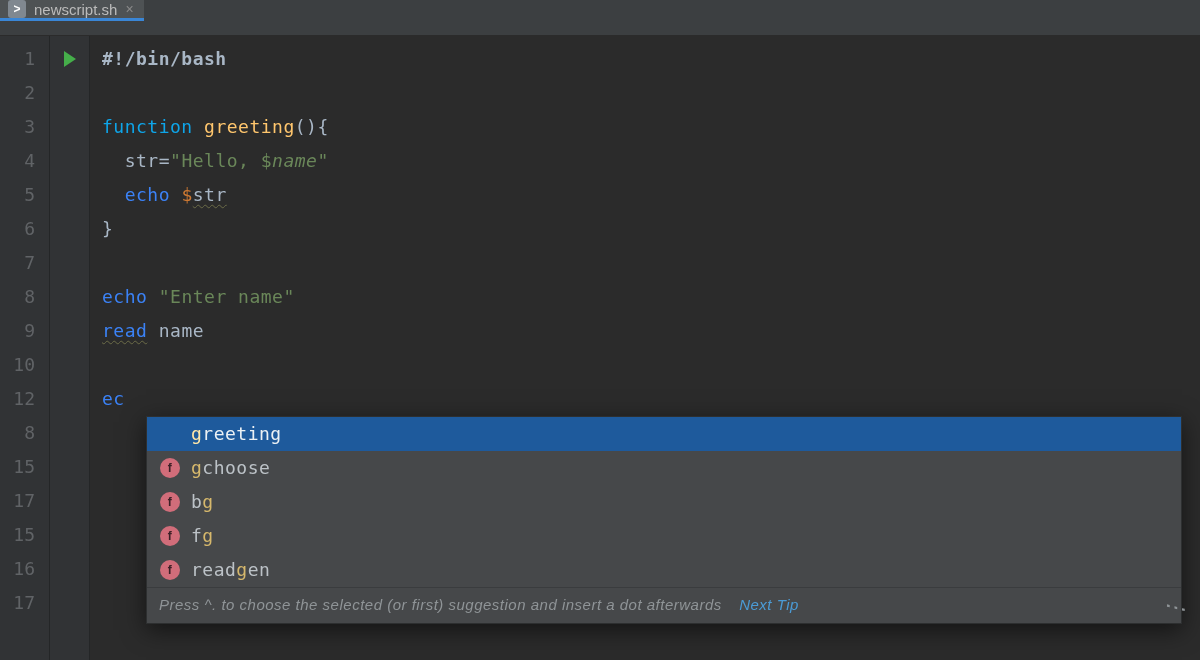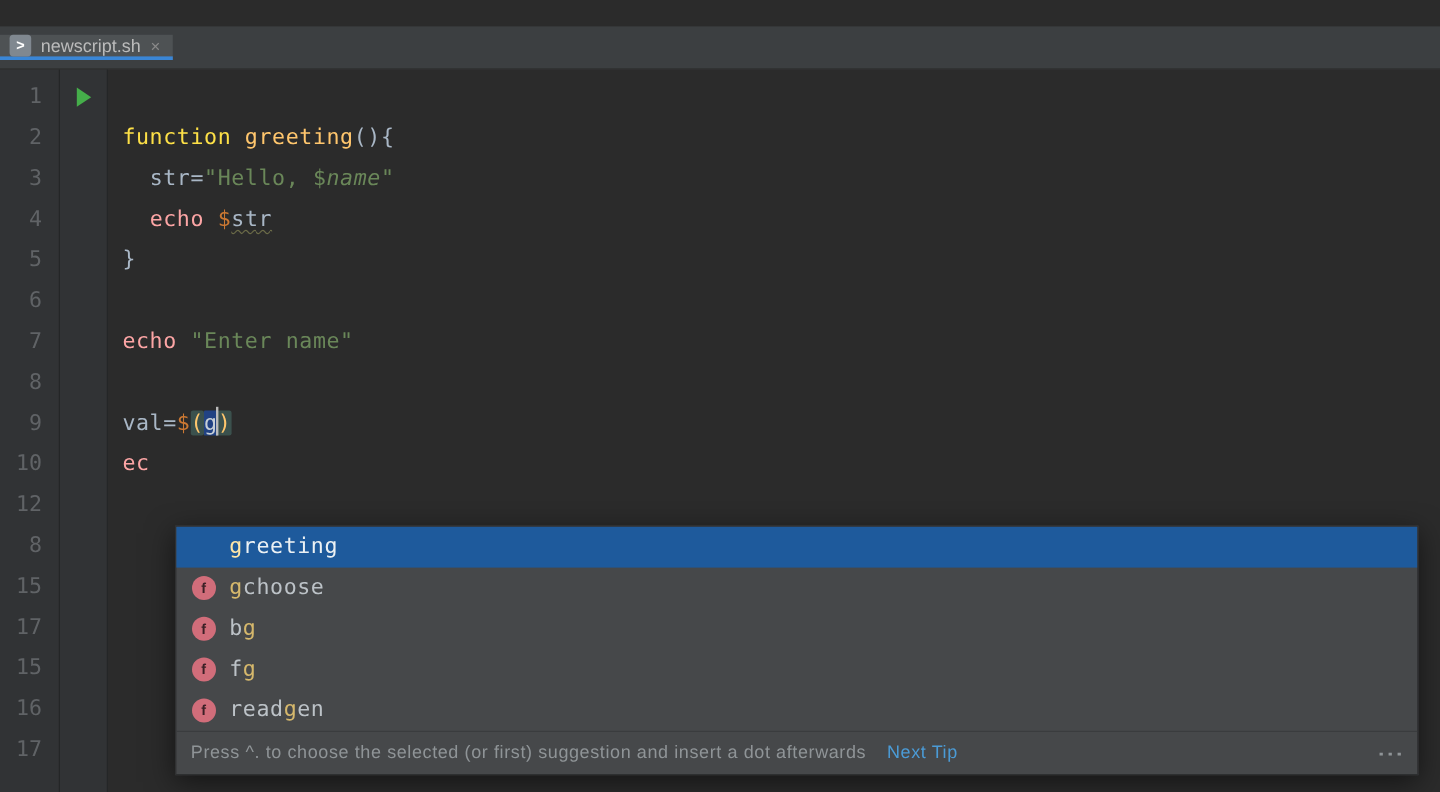--- a/index.html
+++ b/index.html
@@ -10,23 +10,22 @@
     color: #a9b7c6;
     width: 1200px;
     height: 660px;
     overflow: hidden;
   }
   
   .topbar {
     height: 36px;
     background: #3c3f41;
     display: flex;
-    align-items: center;
+    align-items: flex-start;
     border-bottom: 1px solid #2b2b2b;
-    margin-top: 22px;
   }
   .tab {
     display: flex;
     align-items: center;
     padding: 0 10px 0 8px;
     background: #4e5254;
     border-bottom: 3px solid #3a86d6;
     gap: 8px;
     font-family: -apple-system, "Segoe UI", sans-serif;
     font-size: 15px;
@@ -81,22 +80,22 @@
   .code {
     flex: 1;
     padding: 6px 10px 0 12px;
     position: relative;
     line-height: 34px;
     letter-spacing: 0.5px;
   }
   .code .line { height:34px; white-space: pre; position:relative; }
 
   
-  .kw   { color: #fde047; }           
-  .builtin { color:#fca5a5; }
+  .kw   { color: #0ea5e9; }           
+  .builtin { color:#3b82f6; }
   .fn   { color:#ffc66d; }
   .str  { color:#6a8759; }
   .punct{ color:#a9b7c6; }
   .dollar { color:#cc7832;}
   .paren-match { background:#3b514d; border-radius:2px; }
   .sel-char { background:#214283; color:#c7cfd6; border-radius:1px;}
   .wave {
     text-decoration: underline wavy #6b6b47;
     text-decoration-thickness: 1px;
     text-underline-offset: 3px;
@@ -129,26 +128,27 @@
     border-radius:50%;
     background:#d16d7a;
     color:#3b2026;
     font-size:12px;
     font-weight:bold;
     display:flex; align-items:center; justify-content:center;
     font-family: sans-serif;
   }
   .popup .row .label { font-family: "Menlo","Consolas",monospace; letter-spacing:0.5px;}
   .popup .hint {
-    display:flex; align-items:center;
+    display:flex; 
     height: 36px; padding: 0 12px;
     font-size: 15px;
     color: #8f9497;
     border-top: 1px solid #3a3c3e;
     justify-content: space-between;
+    font-style: italic;
   }
   .popup .hint .link { color:#4b9bd6; cursor:pointer; margin-left:8px;}
   .popup .hint .dots {
     color:#8f9497; font-size:22px; line-height:0; cursor:pointer;
     letter-spacing: -1px;
     transform: rotate(90deg);
     display: inline-block;
   }
   .hl { color:#d6b86c; }
   .hl-sel { color:#ffe6a8; }
@@ -198,39 +198,40 @@
   </div>
 
   <div class="run-gutter">
     <div class="cell">
         <span class="run-icon"></span>
       </div>
   </div>
 
   <div class="code">
 
+    <div class="line"><span class="fn" style="color:#a9b7c6;font-weight:bold;">#!/bin/bash</span></div>
 
     <div class="line"></div>
 
     <div class="line"><span class="kw">function</span> <span class="fn">greeting</span><span class="punct">(){</span></div>
 
     <div class="line">  <span>str</span><span class="punct">=</span><span class="str">"Hello, </span><span class="str">$</span><span class="str" style="font-style:italic;">name</span><span class="str">"</span></div>
 
     <div class="line">  <span class="builtin">echo</span> <span class="dollar">$</span><span class="wave">str</span></div>
 
     <div class="line"><span class="punct">}</span></div>
 
     <div class="line"></div>
 
     <div class="line"><span class="builtin">echo</span> <span class="str">"Enter name"</span></div>
 
-
-    <div class="line"></div>
-
-    <div class="line"><span>val</span><span class="punct">=</span><span class="dollar">$</span><span class="fn paren-match">(</span><span class="sel-char">g</span><span class="caret"></span><span class="fn paren-match">)</span></div>
+    <div class="line"><span class="builtin wave">read</span> <span>name</span></div>
+
+    <div class="line"></div>
+
 
     <div class="line"><span class="builtin">ec</span></div>
     <div class="line"></div>
     <div class="line"></div>
     <div class="line"></div>
     <div class="line"></div>
     <div class="line"></div>
 
     <div class="popup">
       <div class="row selected">

